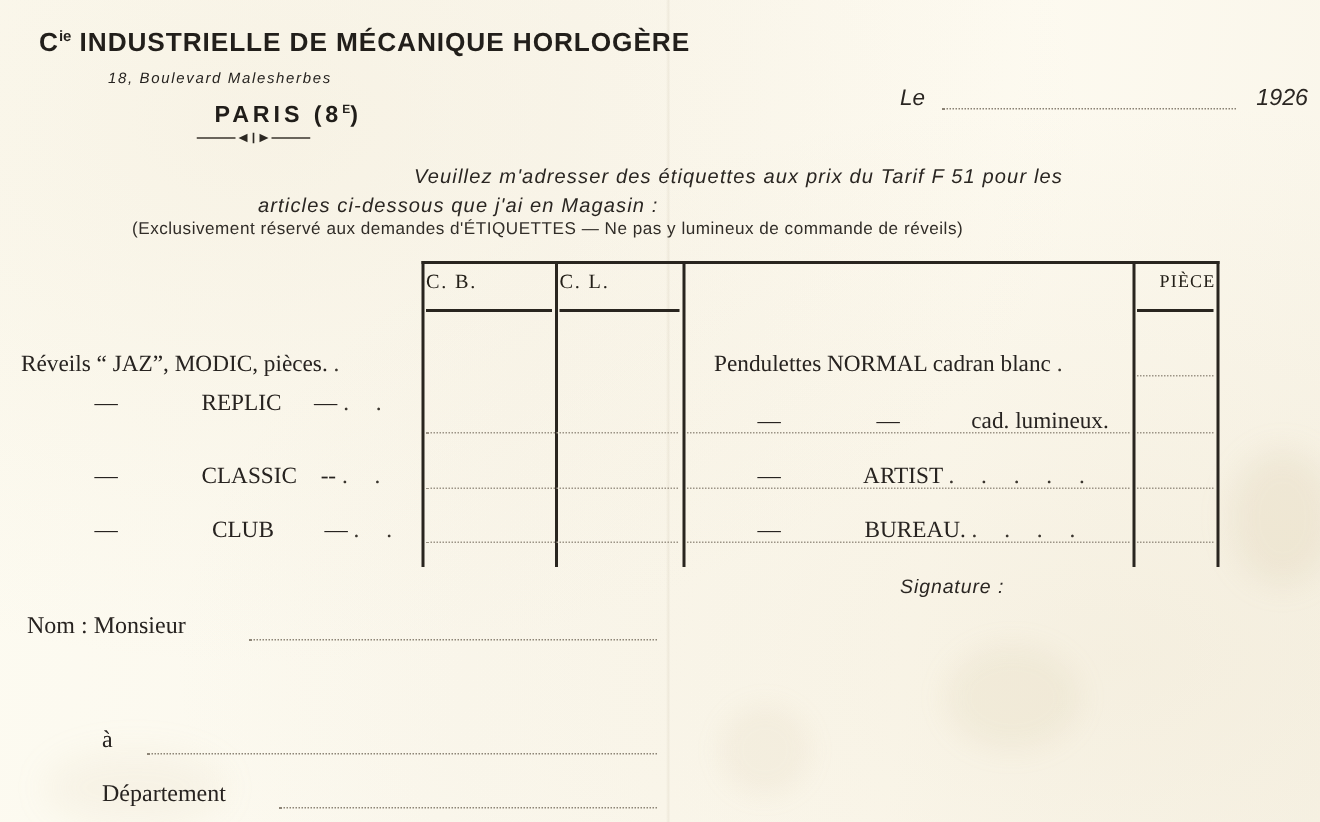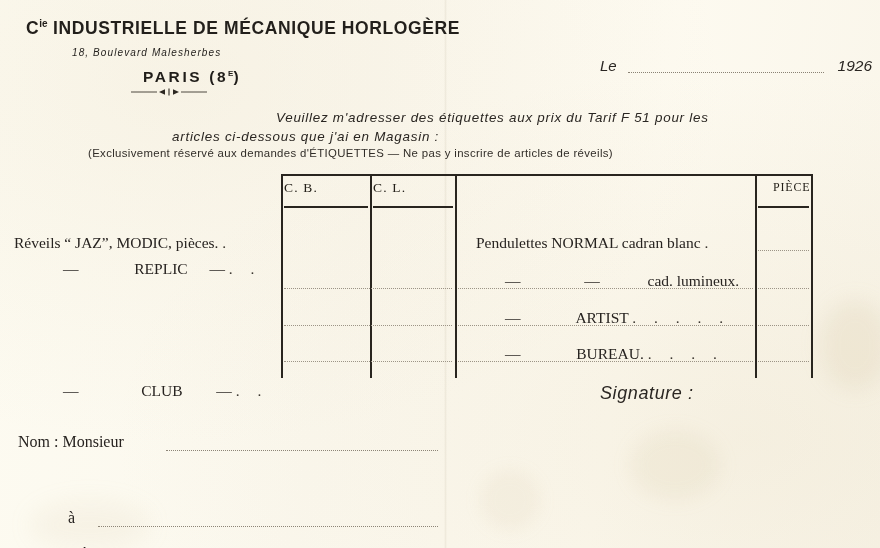--- a/index.html
+++ b/index.html
@@ -191,34 +191,33 @@
 
   .left-item  { text-align: left; }
   .right-item { text-align: left; }
 
   .signature {
     position: absolute;
     left: 600px;
     top: 383px;
     font-family: "Liberation Sans", sans-serif;
     font-style: italic;
-    font-size: 18px;
+    font-size: 13px;
     letter-spacing: 0.6px;
   }
 
   
   .addr-row {
     position: absolute;
     left: 18px;
     width: 420px;
     height: 24px;
     font-family: "Liberation Serif", serif;
     font-size: 16px;
     color: #272320;
-    margin-top: 24px;
   }
   .addr-row .lbl {
     position: absolute;
     left: 0;
     top: 0;
     white-space: nowrap;
   }
   .addr-row .lbl.indent { left: 50px; }
   .addr-row .line {
     position: absolute;
@@ -257,21 +256,21 @@
   </svg>
 
   <div class="dateline">
     <span class="le">Le</span>
     <span class="dots"></span>
     <span class="yr">1926</span>
   </div>
 
   <div class="instr1">Veuillez  m'adresser  des  étiquettes  aux  prix  du  Tarif  F  51  pour  les</div>
   <div class="instr2">articles  ci-dessous  que  j'ai  en  Magasin :</div>
-  <div class="instr3">(Exclusivement réservé aux demandes d'ÉTIQUETTES — Ne pas y inscrire de articles de réveils)</div>
+  <div class="instr3">(Exclusivement réservé aux demandes d'ÉTIQUETTES — Ne pas y lumineux de commande de réveils)</div>
 
   <div id="table-area">
     <div class="tbl-top"></div>
 
     <div class="vrule" style="left:0px;   height:204px;"></div>
     <div class="vrule" style="left:89px;  height:204px;"></div>
     <div class="vrule" style="left:174px; height:204px;"></div>
     <div class="vrule" style="left:474px; height:204px;"></div>
     <div class="vrule" style="left:530px; height:204px;"></div>
 
@@ -300,21 +299,29 @@
     <span class="leader">.</span>
   </div>
   <div class="item left-item" style="left:63px; top:260px;">
     <span class="dash">—</span>
     <span style="display:inline-block;width:48px;"></span>
     <span>REPLIC</span>
     <span style="display:inline-block;width:14px;"></span>
     <span class="dash">—</span>
     <span class="leader">.  .</span>
   </div>
-  <div class="item left-item" style="left:63px; top:345px;margin-top:37px;">
+  <div class="item left-item" style="left:63px; top:309px;">
+    <span class="dash">—</span>
+    <span style="display:inline-block;width:48px;"></span>
+    <span>CLASSIC</span>
+    <span style="display:inline-block;width:8px;"></span>
+    <span class="dash">--</span>
+    <span class="leader">.  .</span>
+  </div>
+  <div class="item left-item" style="left:63px; top:345px;">
     <span class="dash">—</span>
     <span style="display:inline-block;width:55px;"></span>
     <span>CLUB</span>
     <span style="display:inline-block;width:26px;"></span>
     <span class="dash">—</span>
     <span class="leader">.  .</span>
   </div>
 
   <div class="item right-item" style="left:476px; top:234px;">
     <span>Pendulettes</span>

